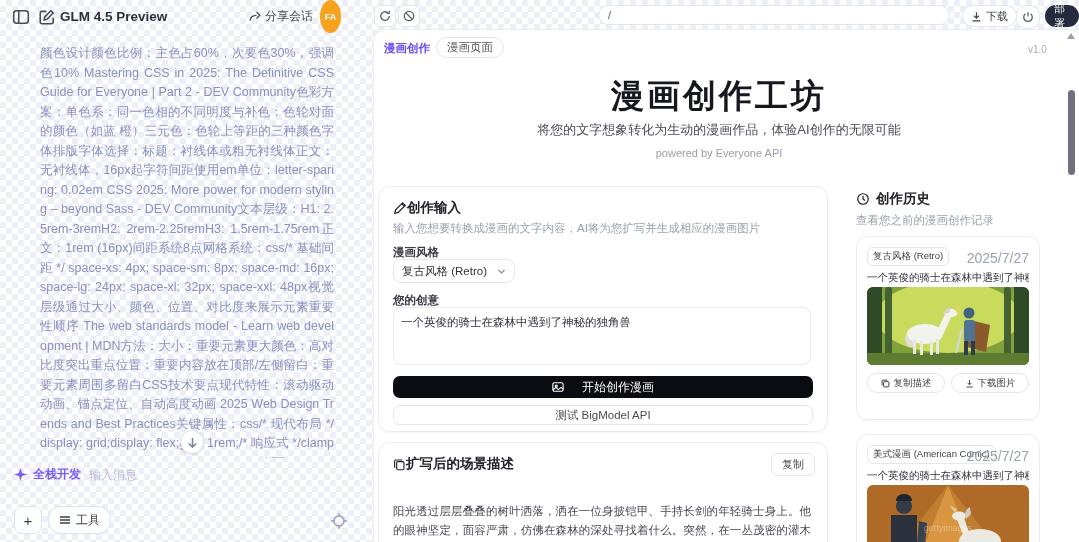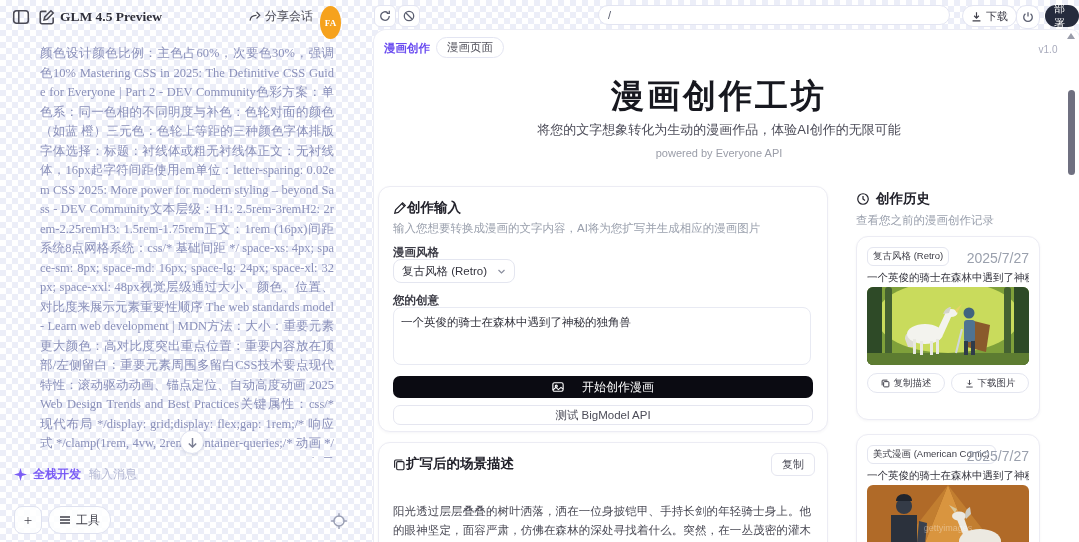--- a/index.html
+++ b/index.html
@@ -10,21 +10,21 @@
     color:#333;
   }
   .abs{position:absolute;}
   .row{display:flex;align-items:center;}
   svg.ic{display:block;}
 
   
   .lp-title{left:60px;top:9px;font-size:13.5px;font-weight:600;color:#2f2f3a;}
   .icon-btn{width:18px;height:18px;color:#4a4a55;}
   .share-btn{left:248px;top:8px;gap:4px;font-size:12px;color:#4a4a55;cursor:pointer;}
-  .avatar{left:320px;top:6px;width:21px;height:33px;border-radius:50%;
+  .avatar{left:320px;top:0;width:21px;height:33px;border-radius:50%;
     display:flex;align-items:center;justify-content:center;
     font-size:9px;font-weight:bold;color:#fff;}
   .chat-text{left:40px;top:44px;width:294px;height:414px;overflow:hidden;
     font-size:12.5px;line-height:19.5px;color:#8a90ba;text-align:justify;word-break:break-all;}
   .scrolldown-btn{left:180px;top:430px;width:22px;height:22px;border-radius:50%;
     background:#fff;border:1px solid #dfe2f0;display:flex;align-items:center;justify-content:center;
     color:#7b7f93;box-shadow:0 1px 3px rgba(80,86,120,.15);cursor:pointer;}
   .mode-row{left:14px;top:466px;gap:6px;font-size:12px;}
   .mode-label{color:#7a5cf5;font-weight:600;}
   .chat-input{border:none;background:transparent;outline:none;font-size:12px;width:180px;
@@ -48,21 +48,21 @@
   .power-btn .mini-btn{border-radius:10px;width:22px;height:22px;}
   .deploy-btn{left:1045px;top:5px;height:22px;padding:0 9px;border-radius:11px;color:#fff;
     font-size:11px;display:flex;align-items:center;cursor:pointer;}
 
   
   .window{left:374px;top:30px;width:705px;height:512px;background:#fff;
     border-radius:12px 8px 0 0;box-shadow:0 0 0 1px #ecedf5;}
   .tab-active{left:384px;top:41px;font-size:11.5px;font-weight:600;cursor:pointer;}
   .tab-pill{left:436px;top:37px;height:21px;padding:0 10px;border:1px solid #e3e5f2;border-radius:11px;
     font-size:11.5px;color:#55555f;display:flex;align-items:center;background:#fff;cursor:pointer;box-sizing:border-box;}
-  .version{left:1028px;top:44px;width:40px;text-align:center;font-size:10px;color:#a8abbc;}
+  .version{left:1028px;top:44px;width:40px;text-align:left;font-size:10px;color:#a8abbc;}
   .sb-arrow{left:1067px;top:33px;width:0;height:0;border-left:4px solid transparent;
     border-right:4px solid transparent;border-bottom:6px solid #9a9daa;}
   .sb-thumb{left:1068px;top:90px;width:7px;height:85px;border-radius:4px;background:#6f7080;cursor:pointer;}
 
   .page-title{left:374px;top:74px;width:690px;text-align:center;font-size:33px;font-weight:800;
     color:#17181f;letter-spacing:3px;}
   .page-subtitle{left:374px;top:121px;width:690px;text-align:center;font-size:13px;color:#4c4c58;}
   .powered{left:374px;top:147px;width:690px;text-align:center;font-size:11px;color:#9a9da8;}
 
   .card{background:#fff;border:1px solid #ececf4;border-radius:12px;box-shadow:0 1px 3px rgba(60,64,90,.05);}
@@ -105,21 +105,21 @@
     white-space:nowrap;overflow:hidden;}
   .hist-img{position:absolute;left:10px;top:50px;width:162px;height:78px;border-radius:6px;overflow:hidden;}
   .hist-img svg{width:100%;height:100%;display:block;}
   .hist-btn-row{position:absolute;left:10px;top:136px;width:162px;display:flex;gap:6px;}
   .hist-btn{flex:1;height:20px;border:1px solid #e4e6f0;border-radius:10px;background:#fff;
     display:flex;align-items:center;justify-content:center;gap:4px;font-size:9.5px;color:#3c3c46;cursor:pointer;box-sizing:border-box;}
 </style>
 </head>
 <body>
 
-<div class="abs" style="left:0;top:0;width:372px;height:542px;font-family:Liberation Serif, serif;">
+<div class="abs" style="left:0;top:0;width:372px;height:542px;">
   <div class="abs icon-btn" style="left:12px;top:8px;">
     <svg class="ic" width="18" height="18" viewBox="0 0 16 16" fill="none" stroke="currentColor" stroke-width="1.4">
         <rect x="1.5" y="2.5" width="13" height="11" rx="2.5"></rect>
         <line x1="6" y1="2.5" x2="6" y2="13.5"></line>
       </svg>
   </div>
   <div class="abs icon-btn" style="left:38px;top:8px;">
     <svg class="ic" width="18" height="18" viewBox="0 0 16 16" fill="none" stroke="currentColor" stroke-width="1.4">
         <path d="M13.5 8.5v4a1.5 1.5 0 0 1-1.5 1.5H3.5A1.5 1.5 0 0 1 2 12.5V4.5A1.5 1.5 0 0 1 3.5 3h4"></path>
         <path d="M11.5 2.5l2 2L8 10l-2.6.6L6 8z"></path>

